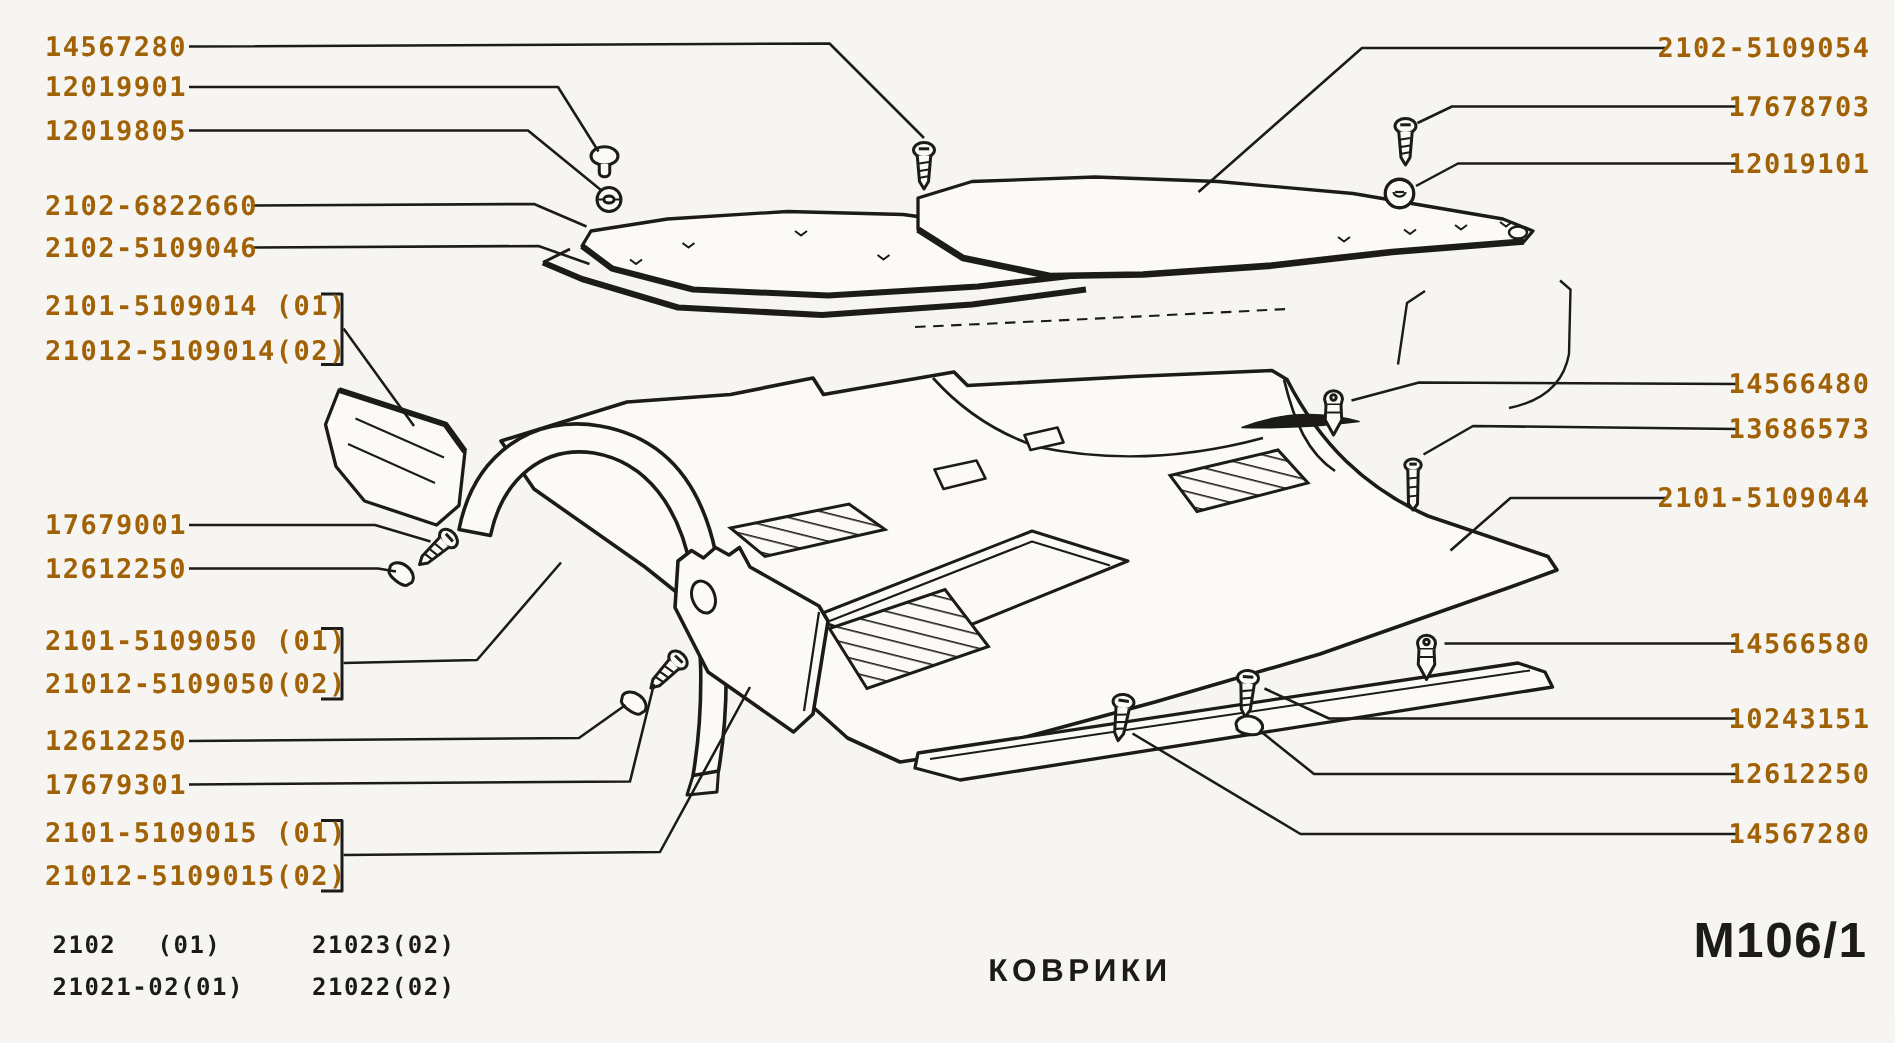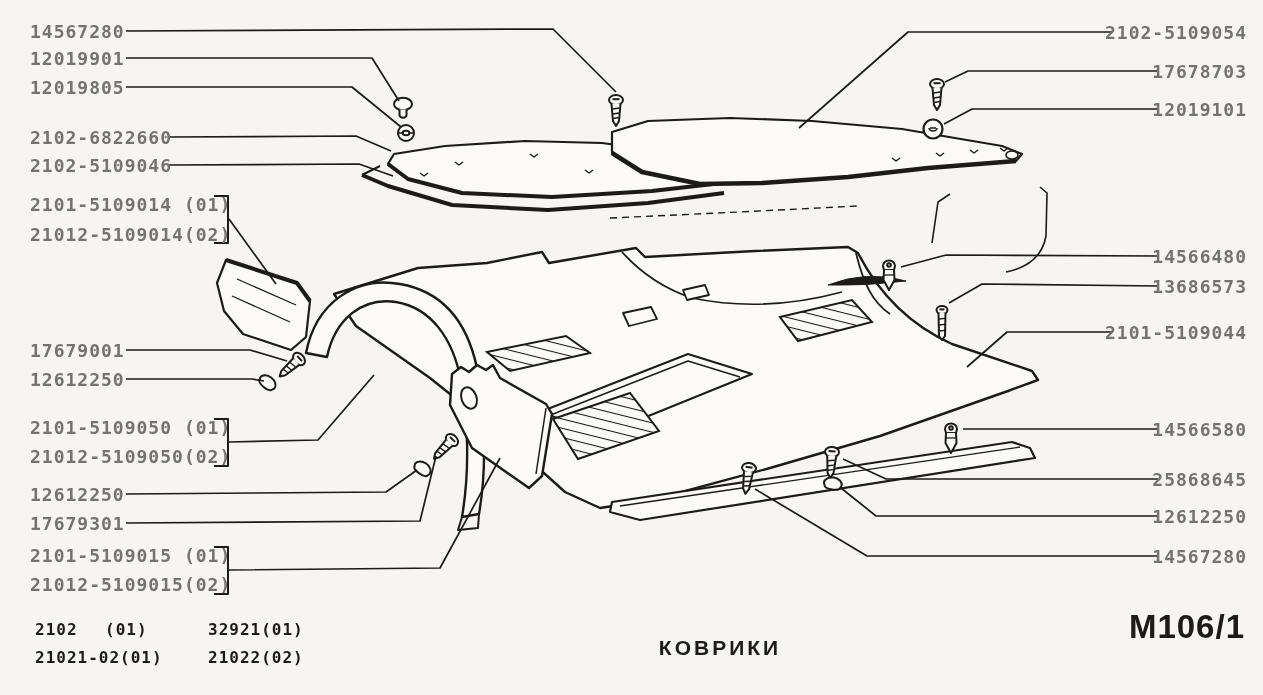--- a/index.html
+++ b/index.html
@@ -11,21 +11,21 @@
     font-family:"DejaVu Sans Mono", monospace;
     color:#1c1b19;
   }
   svg.draw{position:absolute;left:0;top:0;width:1263px;height:695px;}
   .lbl{
     position:absolute;
     font-weight:bold;
     font-size:18px;
     letter-spacing:1px;
     white-space:nowrap;
-    color:#737373;
+    color:#a16207;
   }
   .lbl.left{left:30px;}
   .lbl.right{right:16px;text-align:center;}
   .model-cell{
     position:absolute;
     font-weight:bold;
     font-size:16px;
     letter-spacing:1px;
     white-space:nowrap;
   }
@@ -272,26 +272,26 @@
   <div class="lbl left" style="top:545px">2101-5109015 (01)</div>
   <div class="lbl left" style="top:574px">21012-5109015(02)</div>
 
   <div class="lbl right" style="top:22px">2102-5109054</div>
   <div class="lbl right" style="top:61px">17678703</div>
   <div class="lbl right" style="top:99px">12019101</div>
   <div class="lbl right" style="top:246px">14566480</div>
   <div class="lbl right" style="top:276px">13686573</div>
   <div class="lbl right" style="top:322px">2101-5109044</div>
   <div class="lbl right" style="top:419px">14566580</div>
-  <div class="lbl right" style="top:469px">25868645</div>
+  <div class="lbl right" style="top:469px">10243151</div>
   <div class="lbl right" style="top:506px">12612250</div>
   <div class="lbl right" style="top:546px">14567280</div>
 
   <div class="model-cell" style="left:35px;top:620px">2102</div>
   <div class="model-cell" style="left:105px;top:620px">(01)</div>
-  <div class="model-cell" style="left:208px;top:620px">32921(01)</div>
+  <div class="model-cell" style="left:208px;top:620px">21023(02)</div>
   <div class="model-cell" style="left:35px;top:648px">21021-02(01)</div>
   <div class="model-cell" style="left:208px;top:648px">21022(02)</div>
 
   <div class="sheet-title">КОВРИКИ</div>
   <div class="plate-no">М106/1</div>
 
 </div>
 
 </body></html>

